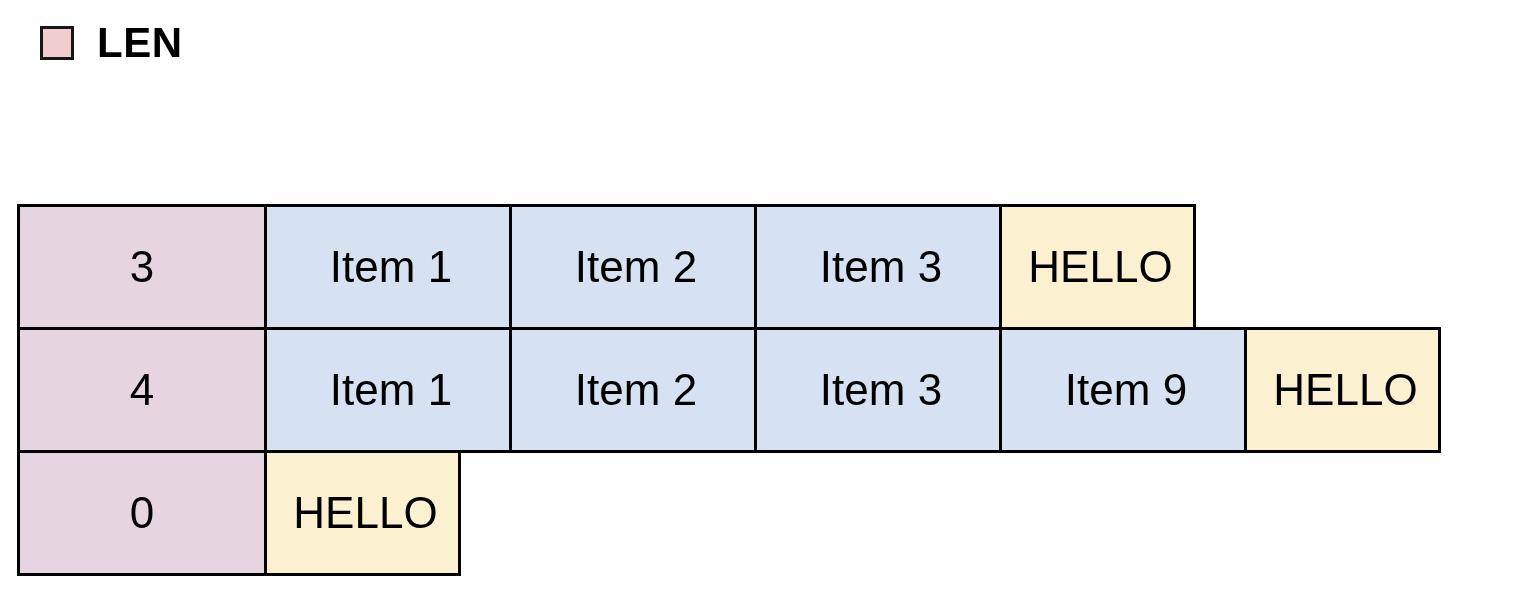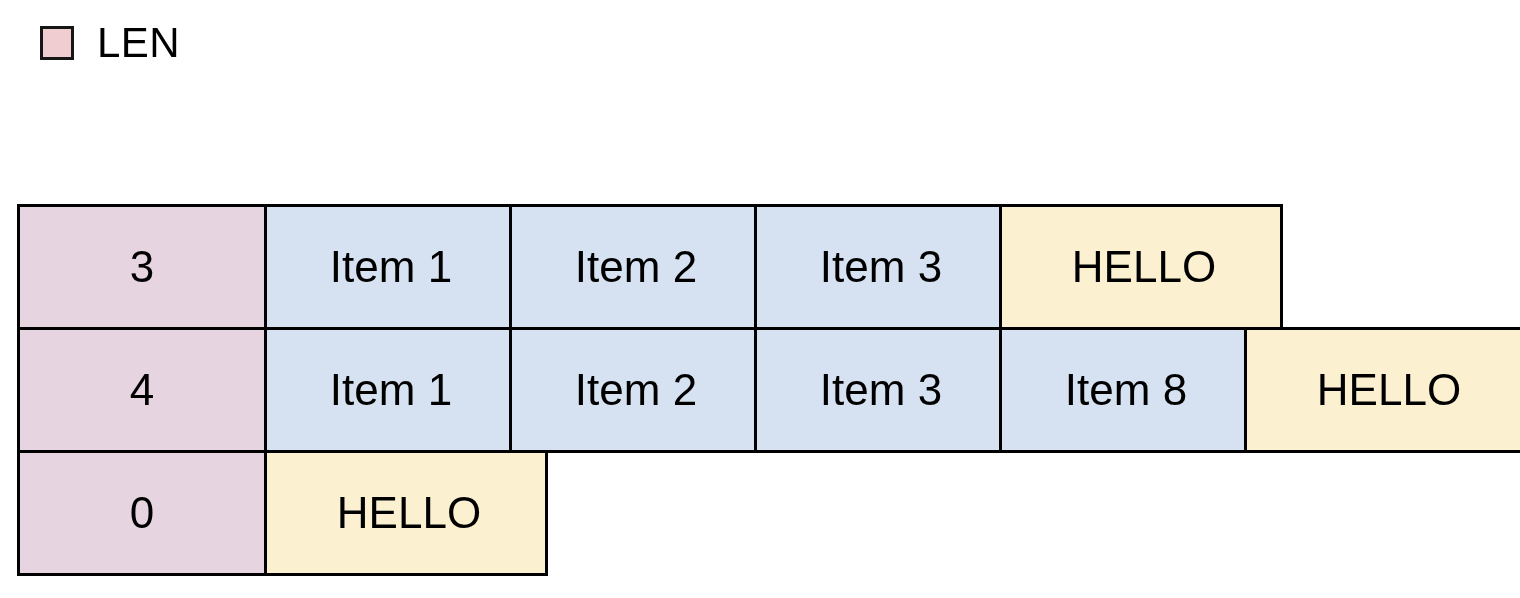--- a/index.html
+++ b/index.html
@@ -36,20 +36,21 @@
     box-sizing: border-box;
     border: 3px solid #161616;
     flex: 0 0 auto;
   }
   .legend-label {
     margin-left: 23px;
     font-size: 42px;
     line-height: 1;
     letter-spacing: 0.5px;
     white-space: nowrap;
+    font-weight: bold;
   }
   
   .diagram {
     position: absolute;
     left: 17px;
     top: 204px;
   }
   .diagram-row {
     display: flex;
   }
@@ -66,21 +67,21 @@
     font-size: 44px;
     line-height: 1;
     white-space: nowrap;
   }
   .cell + .cell {
     margin-left: -3px;
     padding-left: 6px;
   }
   .cell-len { width: 250px; }
   .cell-lst { width: 248px; }
-  .cell-fld { width: 284px; }
+  .cell-fld { width: 197px; }
 </style>
 </head>
 <body>
 
 <div class="canvas">
 
   <div class="legend">
     <div class="legend-item">
       <span class="legend-swatch" style="background: rgb(240, 205, 208);"></span>
       <span class="legend-label">LEN</span>
@@ -93,21 +94,21 @@
         <div class="cell cell-lst" style="background: rgb(214, 226, 241); border-color: rgb(0, 0, 0);">Item 1</div>
         <div class="cell cell-lst" style="background: rgb(214, 226, 241); border-color: rgb(0, 0, 0);">Item 2</div>
         <div class="cell cell-lst" style="background: rgb(214, 226, 241); border-color: rgb(0, 0, 0);">Item 3</div>
         <div class="cell cell-fld" style="background: rgb(251, 241, 208); border-color: rgb(0, 0, 0);">HELLO</div>
       </div>
       <div class="diagram-row">
         <div class="cell cell-len" style="background: rgb(230, 212, 224); border-color: rgb(0, 0, 0);">4</div>
         <div class="cell cell-lst" style="background: rgb(214, 226, 241); border-color: rgb(0, 0, 0);">Item 1</div>
         <div class="cell cell-lst" style="background: rgb(214, 226, 241); border-color: rgb(0, 0, 0);">Item 2</div>
         <div class="cell cell-lst" style="background: rgb(214, 226, 241); border-color: rgb(0, 0, 0);">Item 3</div>
-        <div class="cell cell-lst" style="background: rgb(214, 226, 241); border-color: rgb(0, 0, 0);">Item 8</div>
+        <div class="cell cell-lst" style="background: rgb(214, 226, 241); border-color: rgb(0, 0, 0);">Item 9</div>
         <div class="cell cell-fld" style="background: rgb(251, 241, 208); border-color: rgb(0, 0, 0);">HELLO</div>
       </div>
       <div class="diagram-row">
         <div class="cell cell-len" style="background: rgb(230, 212, 224); border-color: rgb(0, 0, 0);">0</div>
         <div class="cell cell-fld" style="background: rgb(251, 241, 208); border-color: rgb(0, 0, 0);">HELLO</div>
       </div>
     </div>
 
 </div>
 

